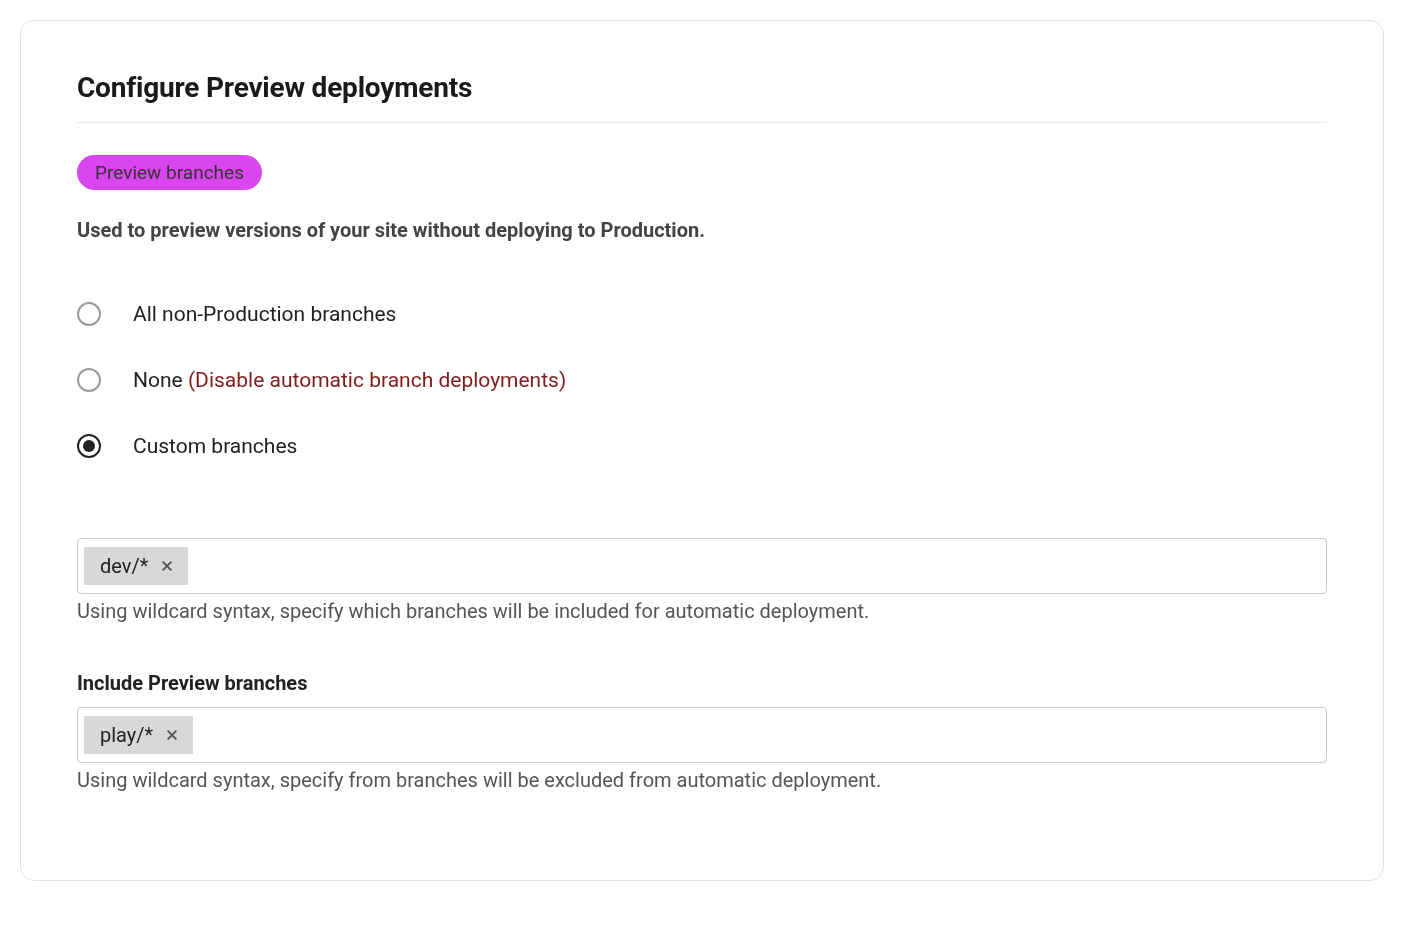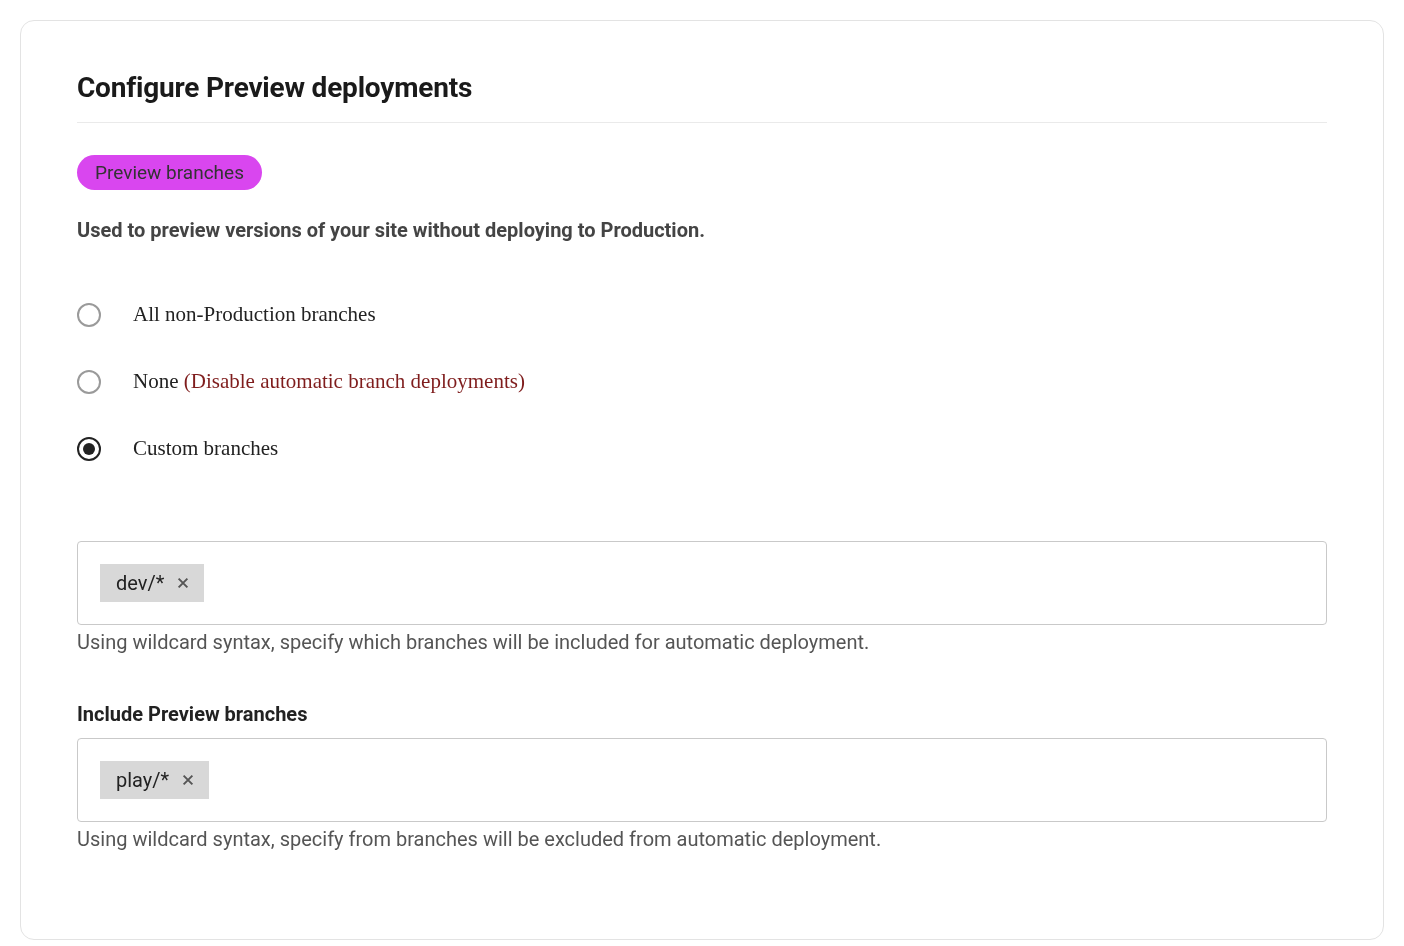--- a/index.html
+++ b/index.html
@@ -41,21 +41,20 @@
       font-size: 20px;
       color: #444;
       margin-bottom: 60px;
       font-weight: bold;
     }
     .radio-group {
       display: flex;
       flex-direction: column;
       gap: 42px;
       margin-bottom: 80px;
-      font-family: Liberation Serif, serif;
     }
     .radio-row {
       display: flex;
       align-items: center;
       gap: 32px;
       cursor: pointer;
     }
     .radio {
       width: 24px;
       height: 24px;
@@ -90,21 +89,21 @@
     }
     .field-label {
       font-size: 20px;
       font-weight: 700;
       color: #222;
       margin-bottom: 12px;
     }
     .tag-input {
       border: 1px solid #c9c9c9;
       border-radius: 4px;
-      padding: 22px;
+      padding: 6px;
       display: flex;
       align-items: center;
       gap: 26px;
       min-height: 56px;
       cursor: text;
     }
     .tag {
       background: #d8d8d8;
       display: inline-flex;
       align-items: center;

